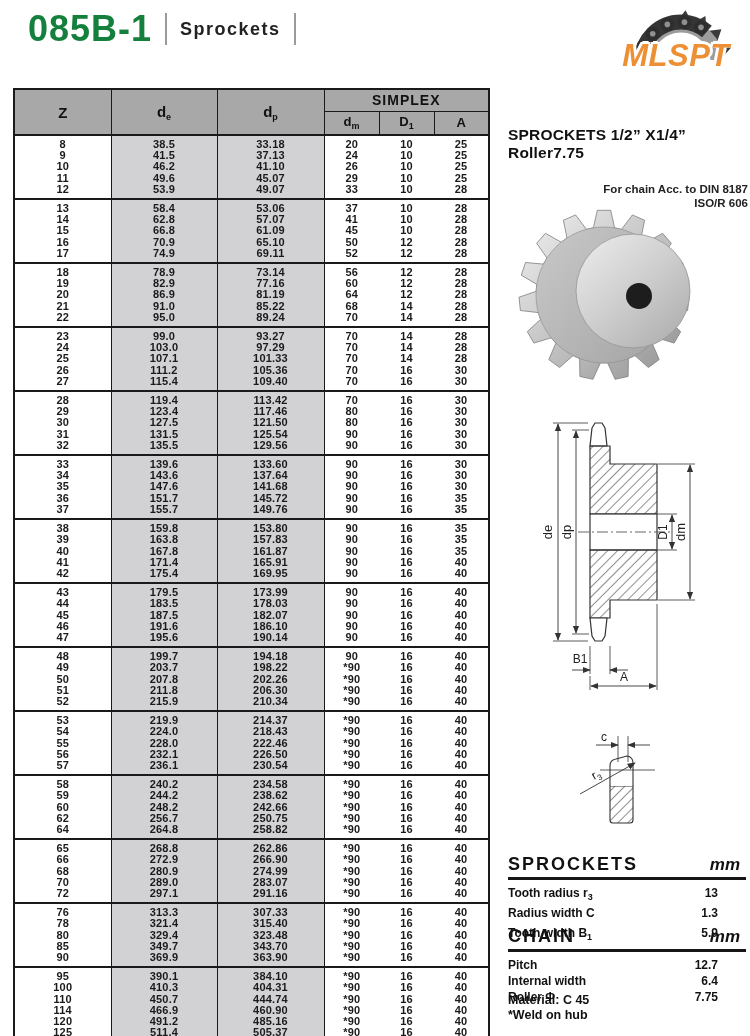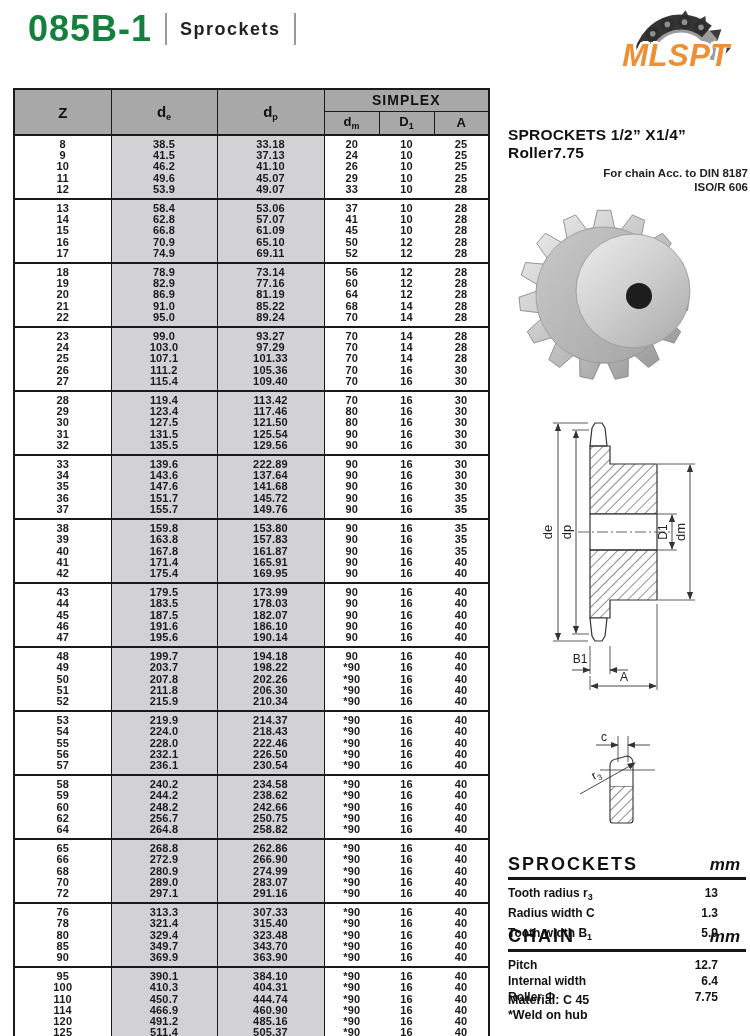--- a/index.html
+++ b/index.html
@@ -27,21 +27,21 @@
   .sub { font-size:9px; vertical-align:-3px; font-weight:bold; }
   table.main tbody { border-top:2px solid #1a1a1a; }
   table.main td { font-size:11px; font-weight:bold; text-align:center; line-height:11.2px; padding:0; color:#1a1a1a; letter-spacing:0.2px; }
   td.c0 { border-right:1.5px solid #1a1a1a; }
   td.c1, td.c2 { background:#d2d2d5; border-right:1.5px solid #1a1a1a; }
   table.main tbody tr:first-child td { padding-top:3px; }
   table.main tbody tr:last-child td { padding-bottom:3px; }
 
   
   .info { position:absolute; left:508px; top:126px; width:240px; }
-  .info-title { font-size:15.5px; font-weight:bold; letter-spacing:0.2px; margin-bottom:4px; }
+  .info-title { font-size:15.5px; font-weight:bold; letter-spacing:0.2px; margin-bottom:20px; }
   .info-line { font-size:11.5px; font-weight:bold; line-height:14px; color:#222;text-align:right; }
 
   .photo { position:absolute; left:500px; top:202px; }
   .xsection { position:absolute; left:500px; top:420px; }
   .toothprofile { position:absolute; left:540px; top:702px; }
 
   .spec { position:absolute; left:508px; width:238px; }
   .spec-head { display:flex; justify-content:space-between; align-items:flex-end;
     border-bottom:3px solid #161616; padding-bottom:2px; }
   .spec-title { font-size:18px; font-weight:bold; letter-spacing:2px; }
@@ -316,21 +316,21 @@
           <td class="c2">129.56</td>
           <td class="c3">90</td>
           <td class="c4">16</td>
           <td class="c5">30</td>
         </tr>
       </tbody>
       <tbody>
         <tr>
           <td class="c0">33</td>
           <td class="c1">139.6</td>
-          <td class="c2">222.89</td>
+          <td class="c2">133.60</td>
           <td class="c3">90</td>
           <td class="c4">16</td>
           <td class="c5">30</td>
         </tr>
         <tr>
           <td class="c0">34</td>
           <td class="c1">143.6</td>
           <td class="c2">137.64</td>
           <td class="c3">90</td>
           <td class="c4">16</td>

